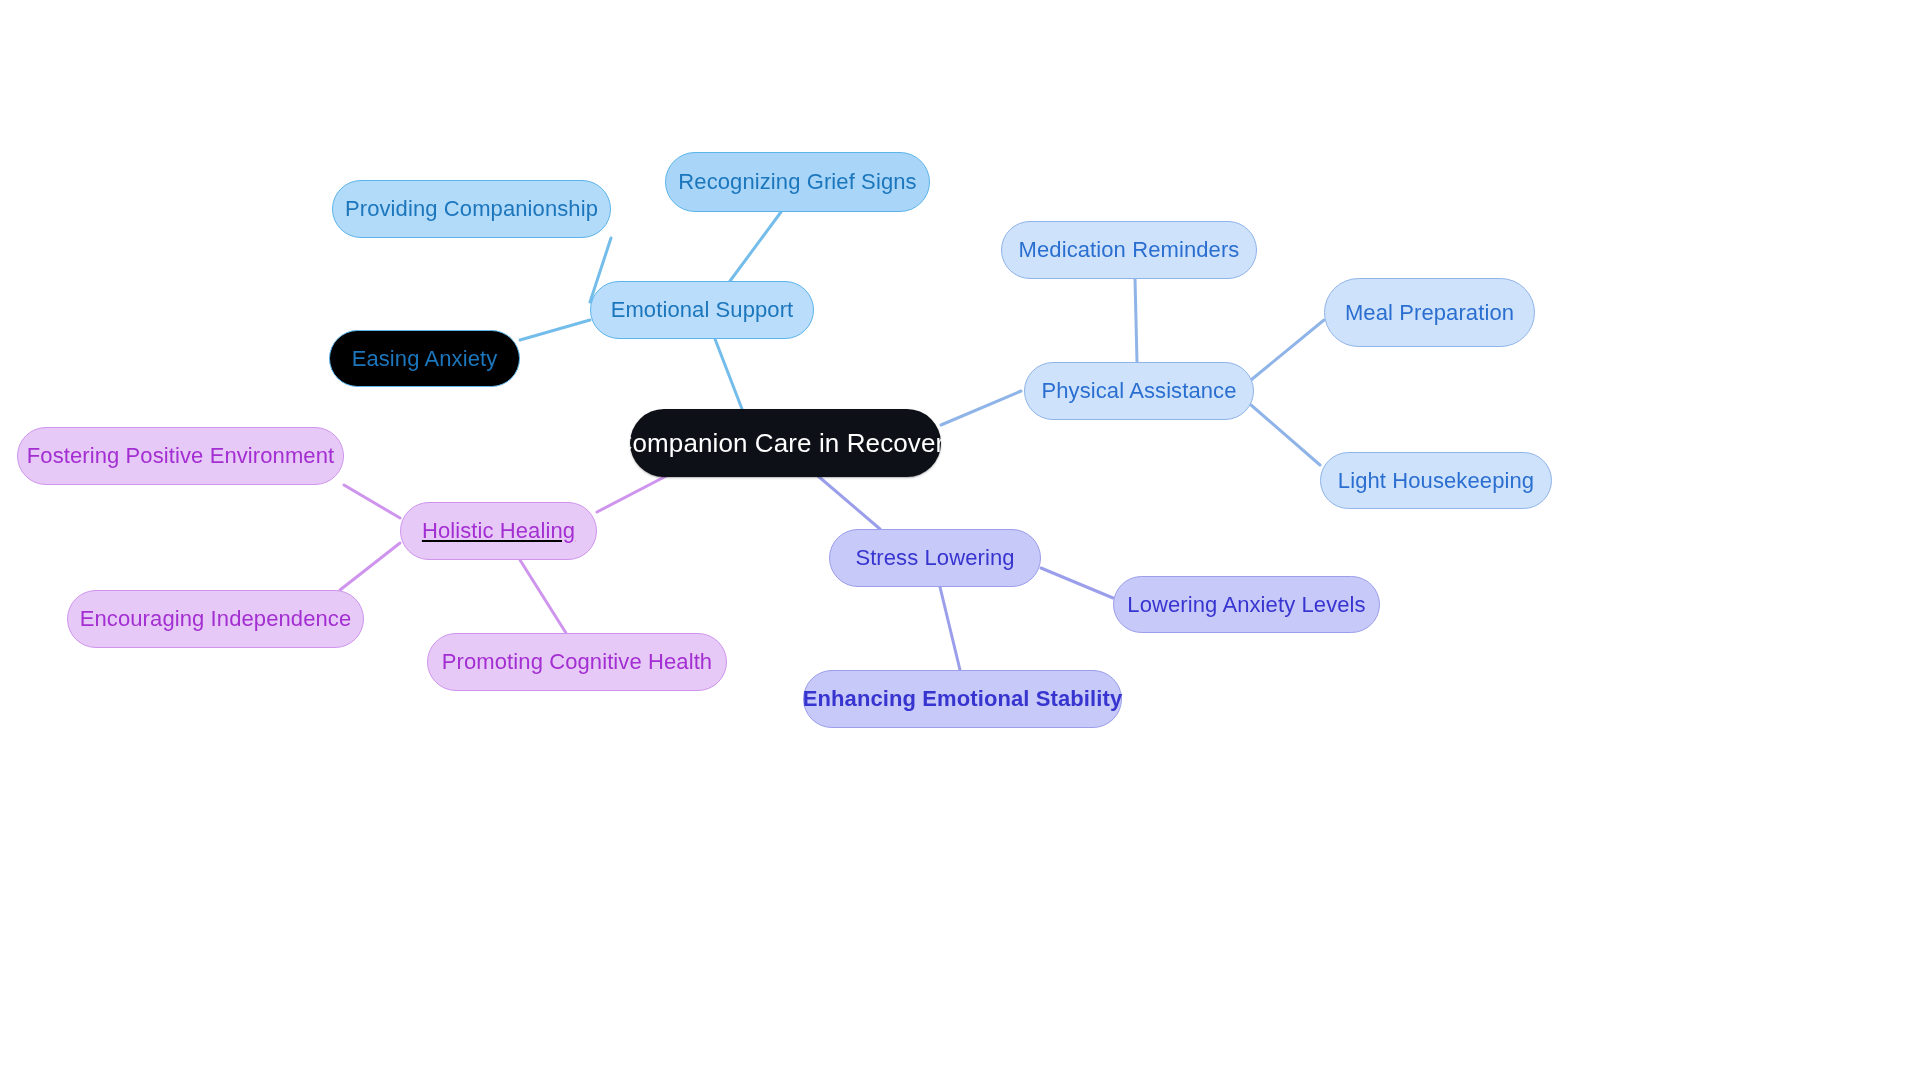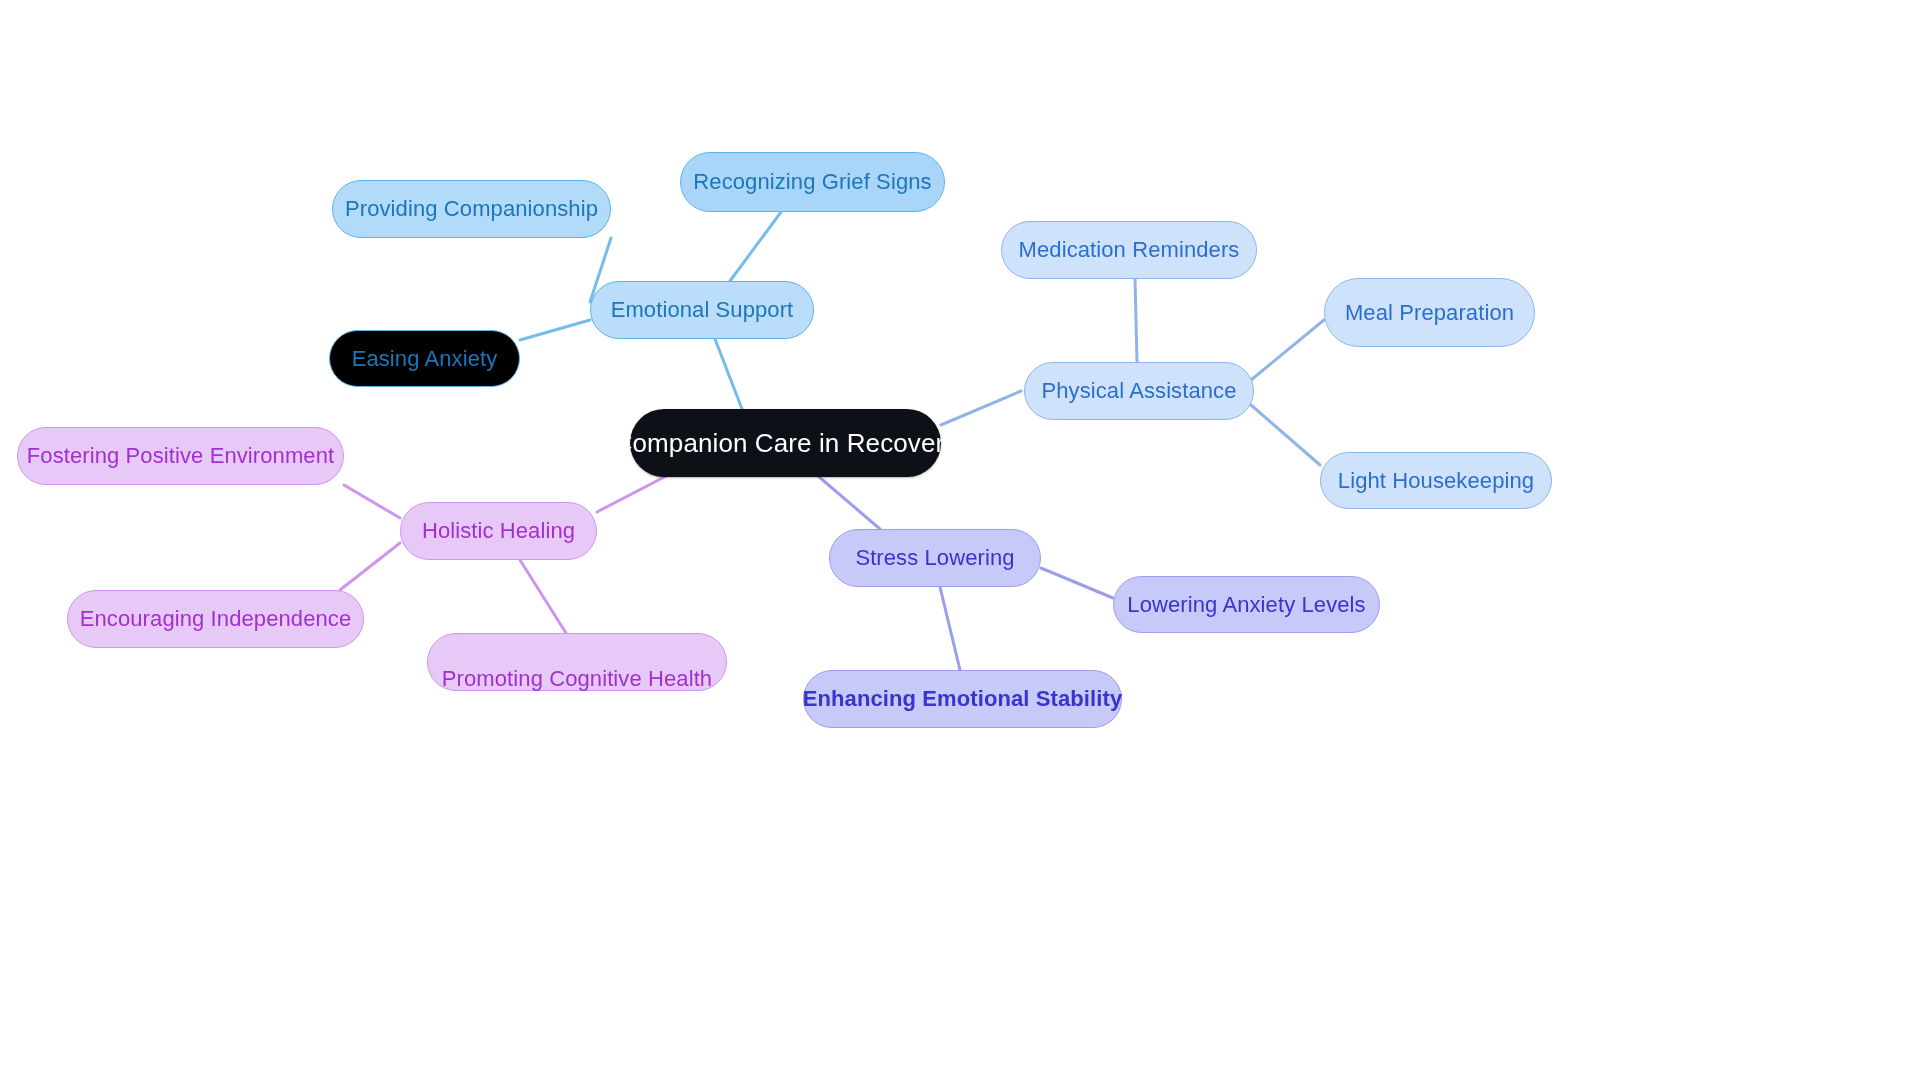--- a/index.html
+++ b/index.html
@@ -71,51 +71,51 @@
   <div id="nodes">
       <div class="node node-root" style="left: 630px; top: 409px; width: 311px; height: 68px; background: rgb(13, 17, 23);">
         <span class="node-label" style="color: rgb(255, 255, 255); font-size: 26px; text-align: right;">Companion Care in Recovery</span>
       </div>
       <div class="node" style="left: 590px; top: 281px; width: 224px; height: 58px; background: rgb(185, 221, 251); border-color: rgb(91, 180, 234);">
         <span class="node-label" style="color: rgb(28, 118, 188); font-size: 22px;">Emotional Support</span>
       </div>
       <div class="node" style="left: 332px; top: 180px; width: 279px; height: 58px; background: rgb(178, 218, 249); border-color: rgb(91, 180, 234);">
         <span class="node-label" style="color: rgb(28, 118, 188); font-size: 22px;">Providing Companionship</span>
       </div>
-      <div class="node" style="left: 680px; top: 152px; width: 265px; height: 60px; background: rgb(169, 214, 248); border-color: rgb(91, 180, 234);">
+      <div class="node" style="left: 665px; top: 152px; width: 265px; height: 60px; background: rgb(169, 214, 248); border-color: rgb(91, 180, 234);">
         <span class="node-label" style="color: rgb(28, 118, 188); font-size: 22px;">Recognizing Grief Signs</span>
       </div>
       <div class="node" style="left: 329px; top: 330px; width: 191px; height: 57px; background: #000000; border-color: rgb(91, 180, 234);">
         <span class="node-label" style="color: rgb(28, 118, 188); font-size: 22px;">Easing Anxiety</span>
       </div>
       <div class="node" style="left: 1024px; top: 362px; width: 230px; height: 58px; background: rgb(207, 226, 251); border-color: rgb(143, 180, 232);">
         <span class="node-label" style="color: rgb(42, 111, 208); font-size: 22px;">Physical Assistance</span>
       </div>
-      <div class="node" style="left: 400px; top: 502px; width: 197px; height: 58px; background: rgb(231, 201, 247); border-color: rgb(207, 149, 238);">
+      <div class="node" style="left: 400px; top: 502px; width: 197px; height: 58px; background: rgb(231, 201, 247); border-color: rgb(207, 149, 238); text-decoration: underline;">
         <span class="node-label" style="color: rgb(163, 46, 209); font-size: 22px;">Holistic Healing</span>
       </div>
       <div class="node" style="left: 829px; top: 529px; width: 212px; height: 58px; background: rgb(199, 201, 249); border-color: rgb(155, 158, 234);">
         <span class="node-label" style="color: rgb(55, 52, 207); font-size: 22px;">Stress Lowering</span>
       </div>
       <div class="node" style="left: 1001px; top: 221px; width: 256px; height: 58px; background: rgb(207, 226, 251); border-color: rgb(143, 180, 232);">
         <span class="node-label" style="color: rgb(42, 111, 208); font-size: 22px;">Medication Reminders</span>
       </div>
       <div class="node" style="left: 1324px; top: 278px; width: 211px; height: 69px; background: rgb(207, 226, 251); border-color: rgb(143, 180, 232);">
         <span class="node-label" style="color: rgb(42, 111, 208); font-size: 22px;">Meal Preparation</span>
       </div>
       <div class="node" style="left: 1320px; top: 452px; width: 232px; height: 57px; background: rgb(207, 226, 251); border-color: rgb(143, 180, 232);">
         <span class="node-label" style="color: rgb(42, 111, 208); font-size: 22px;">Light Housekeeping</span>
       </div>
       <div class="node" style="left: 17px; top: 427px; width: 327px; height: 58px; background: rgb(231, 201, 247); border-color: rgb(207, 149, 238);">
         <span class="node-label" style="color: rgb(163, 46, 209); font-size: 22px;">Fostering Positive Environment</span>
       </div>
       <div class="node" style="left: 67px; top: 590px; width: 297px; height: 58px; background: rgb(231, 201, 247); border-color: rgb(207, 149, 238);">
         <span class="node-label" style="color: rgb(163, 46, 209); font-size: 22px;">Encouraging Independence</span>
       </div>
-      <div class="node" style="left: 427px; top: 633px; width: 300px; height: 58px; background: rgb(231, 201, 247); border-color: rgb(207, 149, 238); align-items: flex-end;">
+      <div class="node" style="left: 427px; top: 633px; width: 300px; height: 58px; background: rgb(231, 201, 247); border-color: rgb(207, 149, 238);">
         <span class="node-label" style="color: rgb(163, 46, 209); font-size: 22px;">Promoting Cognitive Health</span>
       </div>
       <div class="node" style="left: 1113px; top: 576px; width: 267px; height: 57px; background: rgb(199, 201, 249); border-color: rgb(155, 158, 234);">
         <span class="node-label" style="color: rgb(55, 52, 207); font-size: 22px;">Lowering Anxiety Levels</span>
       </div>
       <div class="node" style="left: 803px; top: 670px; width: 319px; height: 58px; background: rgb(199, 201, 249); border-color: rgb(155, 158, 234); font-weight: bold;">
         <span class="node-label" style="color: rgb(55, 52, 207); font-size: 22px;">Enhancing Emotional Stability</span>
       </div>
     </div>
 </div>

